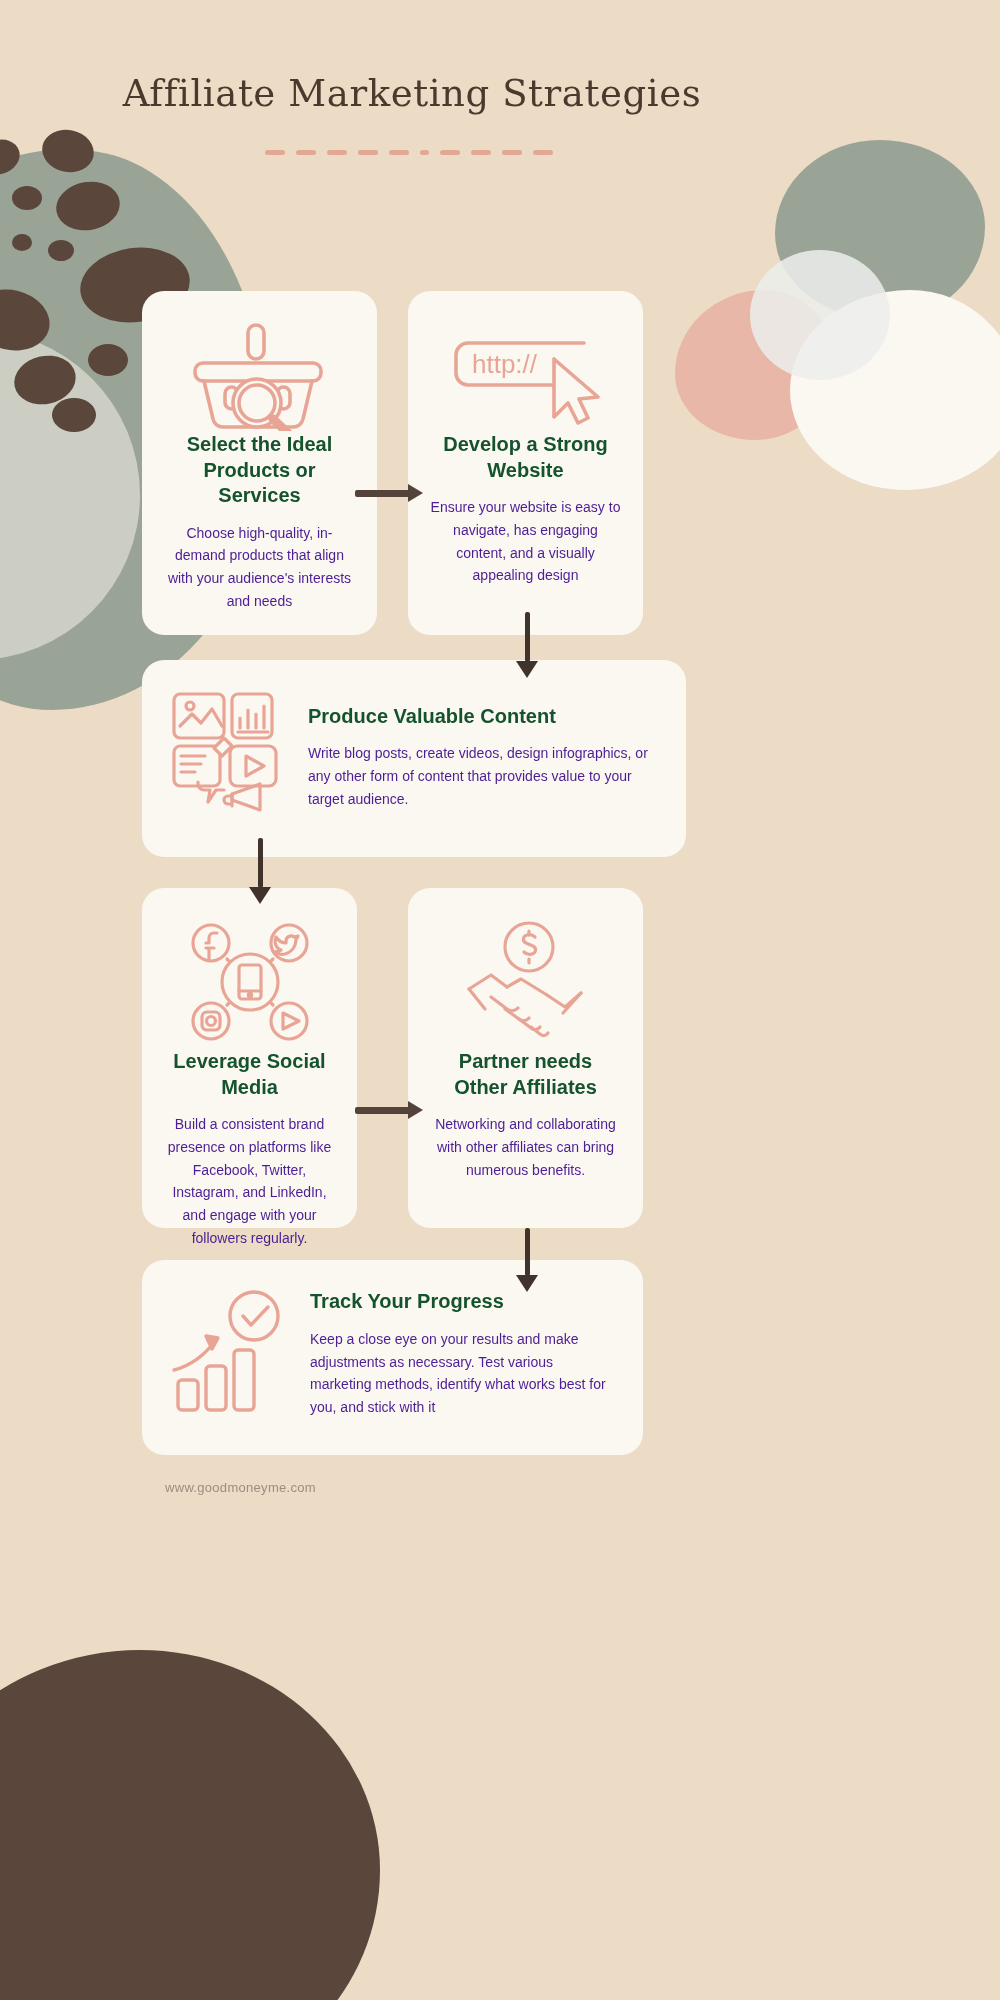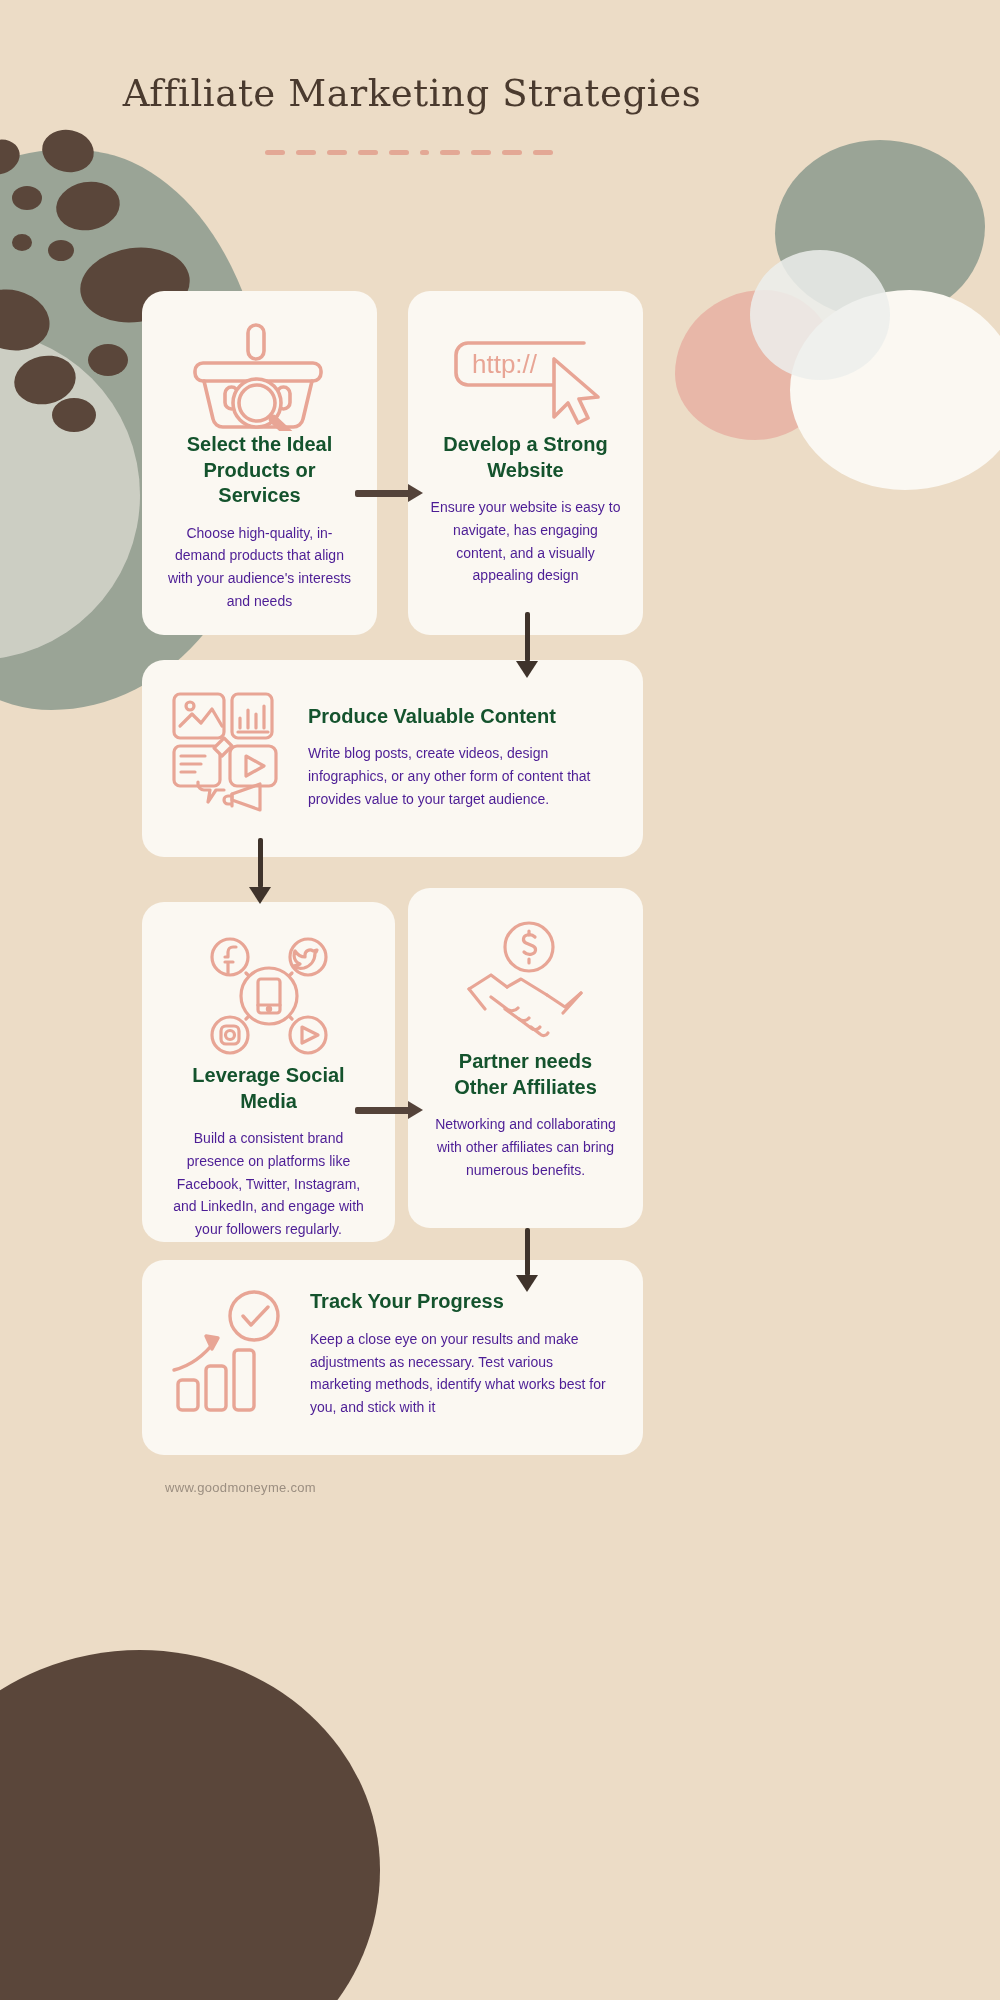--- a/index.html
+++ b/index.html
@@ -195,21 +195,21 @@
       </svg>
     </div>
     <div class="ctitle">Develop a Strong Website</div>
     <div class="cbody">Ensure your website is easy to navigate, has engaging content, and a visually appealing design</div>
   </div>
 
   <div class="arrow arrow-h" style="left:355px; top:490px; width:55px;"></div>
 
   <div class="arrow arrow-v" style="left:525px; top:612px; height:50px;"></div>
 
-  <div class="card" style="left:142px; top:660px; width:501px; height:197px; padding:30px 30px 30px 28px;">
+  <div class="card" style="left:142px; top:660px; width:544px; height:197px; padding:30px 30px 30px 28px;">
     <div class="row-card">
       <div style="flex:0 0 118px;">
         <svg width="118" height="130" viewBox="0 0 118 130" fill="none" stroke="#e8a595" stroke-width="3.2" stroke-linecap="round" stroke-linejoin="round">
           <rect x="4" y="4" width="50" height="44" rx="6"></rect>
           <path d="M10 36l12-12 9 9 11-14 10 17"></path>
           <circle cx="20" cy="16" r="4"></circle>
           <rect x="62" y="4" width="40" height="44" rx="6"></rect>
           <path d="M70 38v-10M78 38v-18M86 38v-14M94 38v-22"></path>
           <path d="M68 42h30"></path>
           <rect x="4" y="56" width="46" height="40" rx="6"></rect>
@@ -224,21 +224,21 @@
       </div>
       <div class="txt">
         <div class="ctitle">Produce Valuable Content</div>
         <div class="cbody">Write blog posts, create videos, design infographics, or any other form of content that provides value to your target audience.</div>
       </div>
     </div>
   </div>
 
   <div class="arrow arrow-v" style="left:258px; top:838px; height:50px;"></div>
 
-  <div class="card card-pad center" style="left:142px; top:888px; width:253px; height:340px;margin-top:14px;">
+  <div class="card card-pad center" style="left:142px; top:888px; width:215px; height:340px;">
     <div class="icon-wrap" style="height:135px;">
       <svg width="130" height="130" viewBox="0 0 130 130" fill="none" stroke="#e8a595" stroke-width="3.2" stroke-linecap="round" stroke-linejoin="round">
         <line x1="42" y1="42" x2="55" y2="55"></line>
           <line x1="88" y1="42" x2="75" y2="55"></line>
         <line x1="42" y1="88" x2="55" y2="75"></line>
           <line x1="88" y1="88" x2="75" y2="75"></line>
         <circle cx="65" cy="65" r="28" fill="#fbf8f2"></circle>
         <rect x="54" y="48" width="22" height="34" rx="3"></rect>
         <path d="M54 74h22"></path>
           <circle cx="65" cy="78" r="1.6" fill="#e8a595"></circle>

